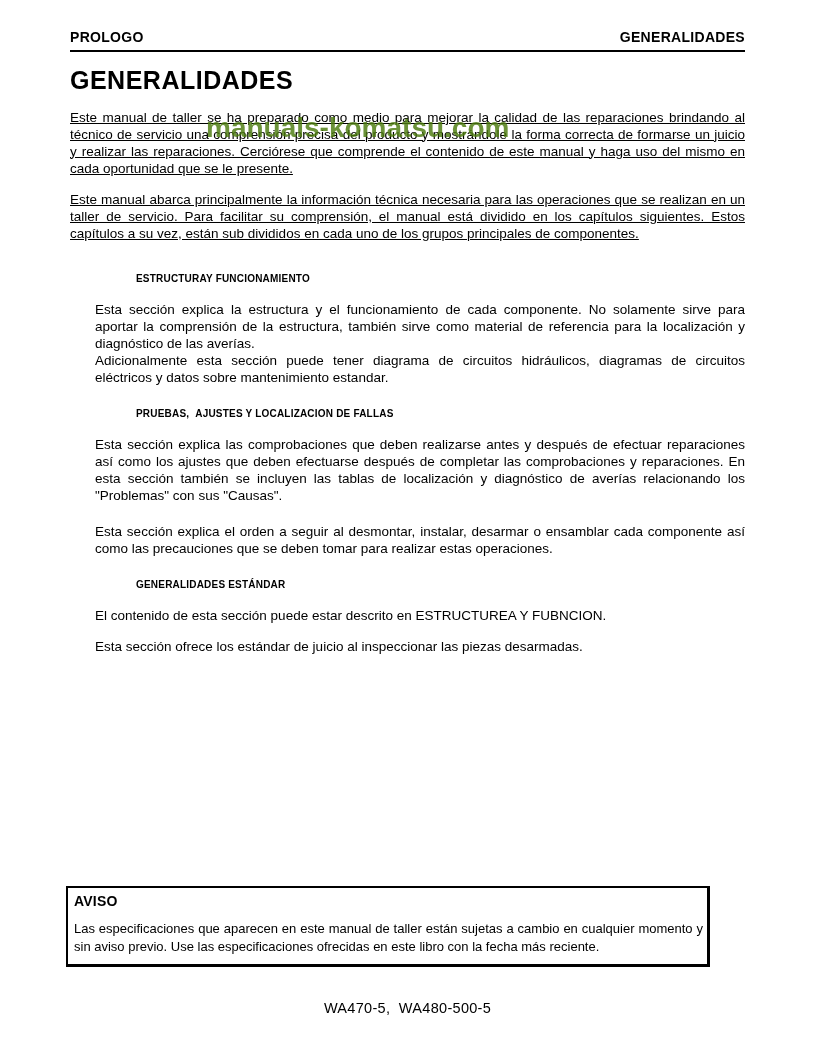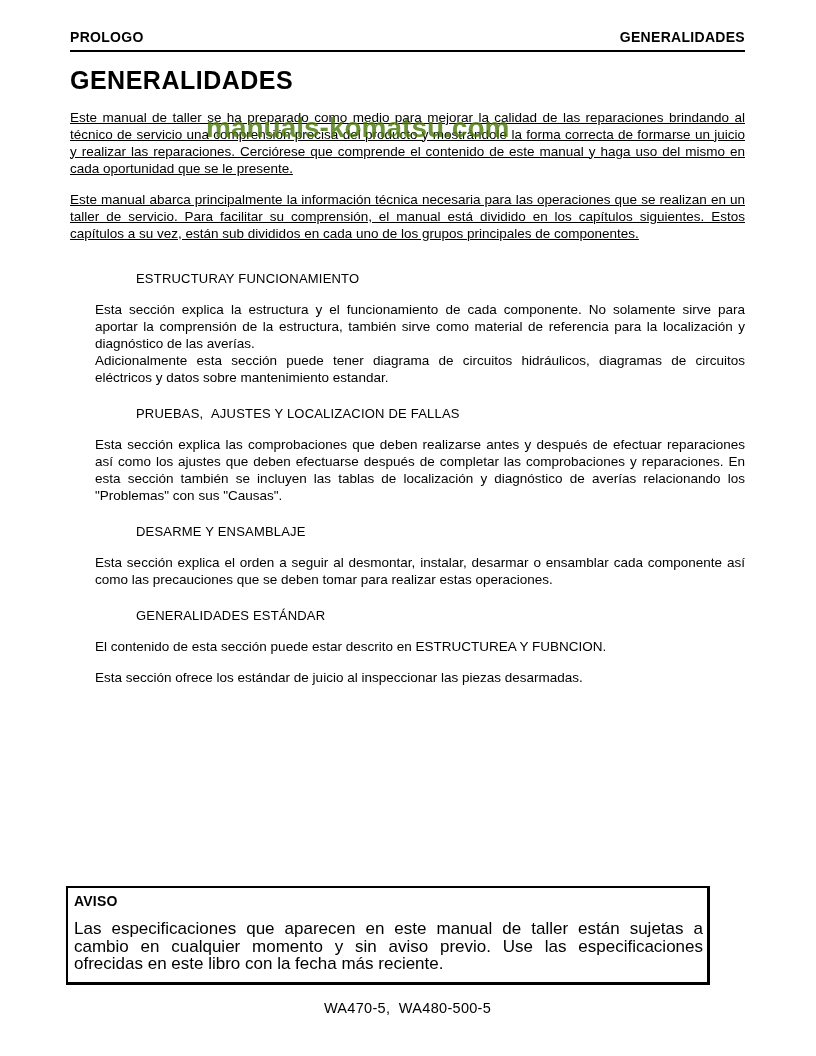--- a/index.html
+++ b/index.html
@@ -41,22 +41,22 @@
     text-align: justify;
     white-space: pre-line;
   }
 
   .intro p { margin-top: 14px; text-decoration: underline; }
   .intro p:first-child { margin-top: 14px; }
 
   .sections { margin-left: 25px; margin-top: 28px; }
   .section + .section { margin-top: 19px; }
   .section-heading {
-    font-size: 13px;
-    font-weight: normal;
+    font-size: 10px;
+    font-weight: bold;
     letter-spacing: 0.2px;
     line-height: 17px;
     margin-bottom: 14px;
     padding-left: 41px;
   }
   .section p + p { margin-top: 14px; }
 
   .watermark {
     position: absolute;
     left: 206px;
@@ -81,21 +81,21 @@
     padding: 5px 4px 9px 6px;
     background: #fff;
   }
   .notice-label {
     font-size: 14px;
     font-weight: bold;
     letter-spacing: 0.2px;
   }
   .notice-text {
     margin-top: 11px;
-    font-size: 17px;
+    font-size: 13px;
     line-height: 17.5px;
     text-align: justify;
   }
 
   .doc-footer {
     position: absolute;
     left: 70px;
     right: 71px;
     top: 1000px;
     display: flex;
@@ -129,21 +129,20 @@
         <p class="body-text">Esta sección explica la estructura y el funcionamiento de cada componente. No solamente sirve para aportar la comprensión de la estructura, también sirve como material de referencia para la localización y diagnóstico de las averías.
 Adicionalmente esta sección puede tener diagrama de circuitos hidráulicos, diagramas de circuitos eléctricos y datos sobre mantenimiento estandar.</p>
       </div>
 
       <div class="section">
         <div class="section-heading">PRUEBAS, &nbsp;AJUSTES Y LOCALIZACION DE FALLAS</div>
         <p class="body-text">Esta sección explica las comprobaciones que deben realizarse antes y después de efectuar reparaciones así como los ajustes que deben efectuarse después de completar las comprobaciones y reparaciones. En esta sección también se incluyen las tablas de localización y diagnóstico de averías relacionando los "Problemas" con sus "Causas".</p>
       </div>
 
       <div class="section">
-        <div class="section-heading">DESARME Y ENSAMBLAJE</div>
         <p class="body-text">Esta sección explica el orden a seguir al desmontar, instalar, desarmar o ensamblar cada componente así como las precauciones que se deben tomar para realizar estas operaciones.</p>
       </div>
 
       <div class="section">
         <div class="section-heading">GENERALIDADES ESTÁNDAR</div>
         <p class="body-text">El contenido de esta sección puede estar descrito en ESTRUCTUREA Y FUBNCION.</p>
         <p class="body-text">Esta sección ofrece los estándar de juicio al inspeccionar las piezas desarmadas.</p>
       </div>
 
 

